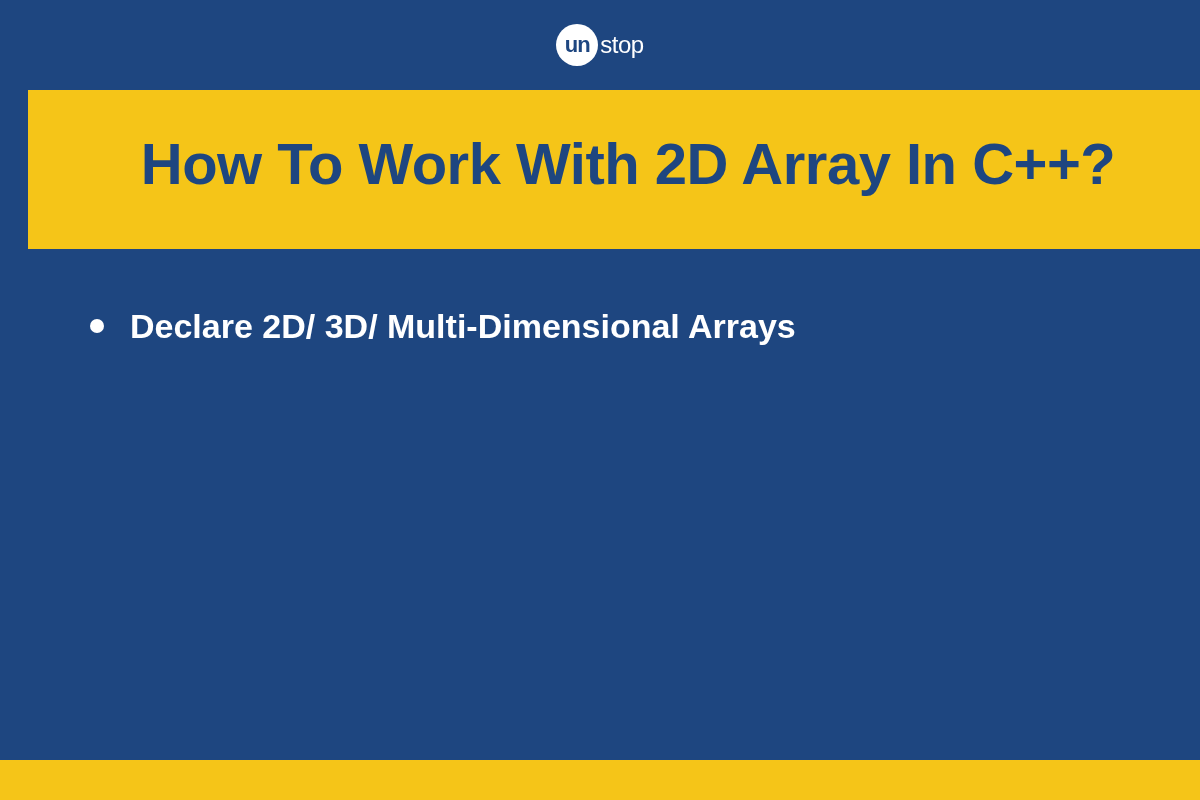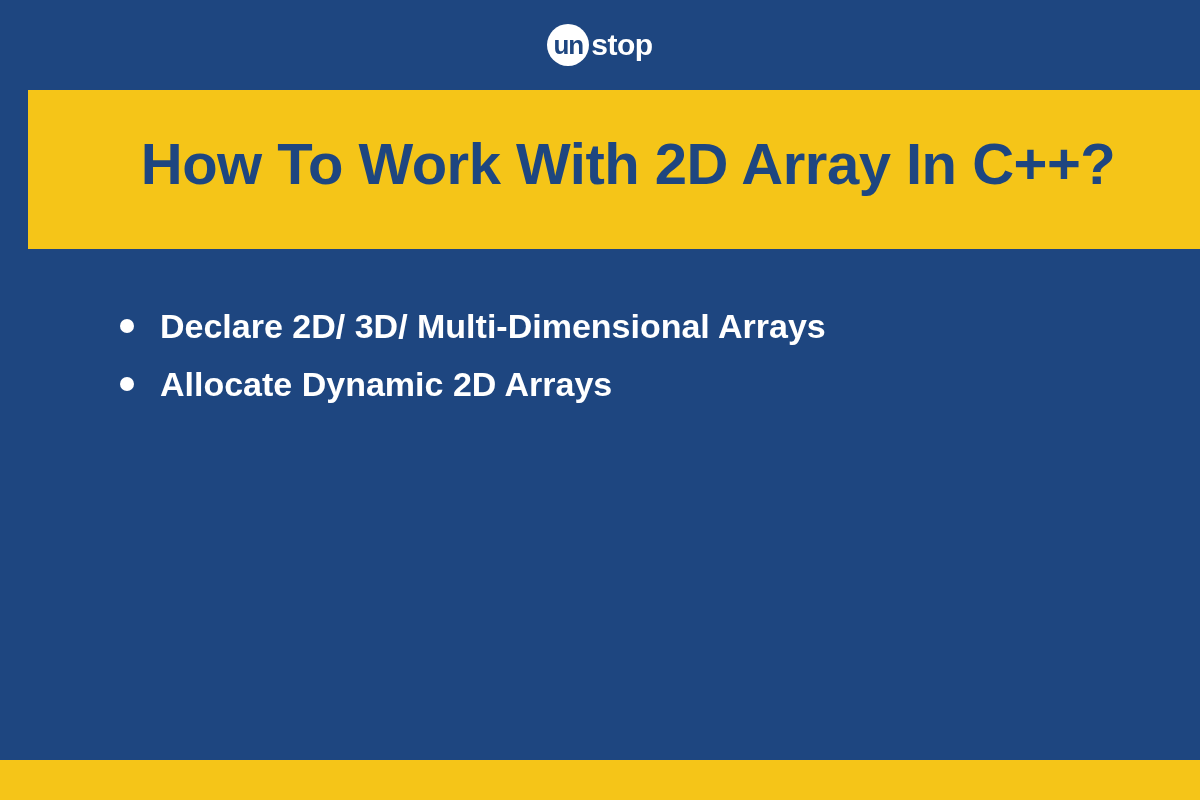--- a/index.html
+++ b/index.html
@@ -31,45 +31,45 @@
       background: #ffffff;
       border-radius: 50%;
       display: flex;
       align-items: center;
       justify-content: center;
       margin-right: 2px;
     }
     .logo-un {
       color: #1e4680;
       font-weight: 700;
-      font-size: 26px;
+      font-size: 22px;
       letter-spacing: -1px;
     }
     .logo-stop {
       color: #ffffff;
-      font-weight: 700;
-      font-size: 30px;
+      font-weight: 400;
+      font-size: 24px;
       letter-spacing: -0.5px;
     }
     .title-band {
       width: 100%;
       background: #f5c518;
       padding: 38px 70px 48px 70px;
       text-align: center;
       margin-left: 28px;
     }
     .title-text {
       color: #1e4680;
       font-weight: 900;
       font-size: 58px;
       line-height: 1.25;
       letter-spacing: -0.5px;
     }
     .content {
-      padding: 48px 70px 40px 120px;
+      padding: 48px 70px 40px 90px;
     }
     .bullet-list {
       list-style: none;
     }
     .bullet-item {
       color: #ffffff;
       font-weight: 700;
       font-size: 34px;
       line-height: 1.72;
       position: relative;
@@ -105,17 +105,16 @@
   </div>
 </div>
 
 <div class="title-band">
   <h1 class="title-text">How To Work With 2D Array In C++?</h1>
 </div>
 
 <div class="content">
   <ul class="bullet-list">
     <li class="bullet-item">Declare 2D/ 3D/ Multi-Dimensional Arrays</li>
-    <li class="bullet-item">Allocate Dynamic 2D Arrays</li>
   </ul>
 </div>
 
 <div class="footer-band"></div>
 
 </body></html>

